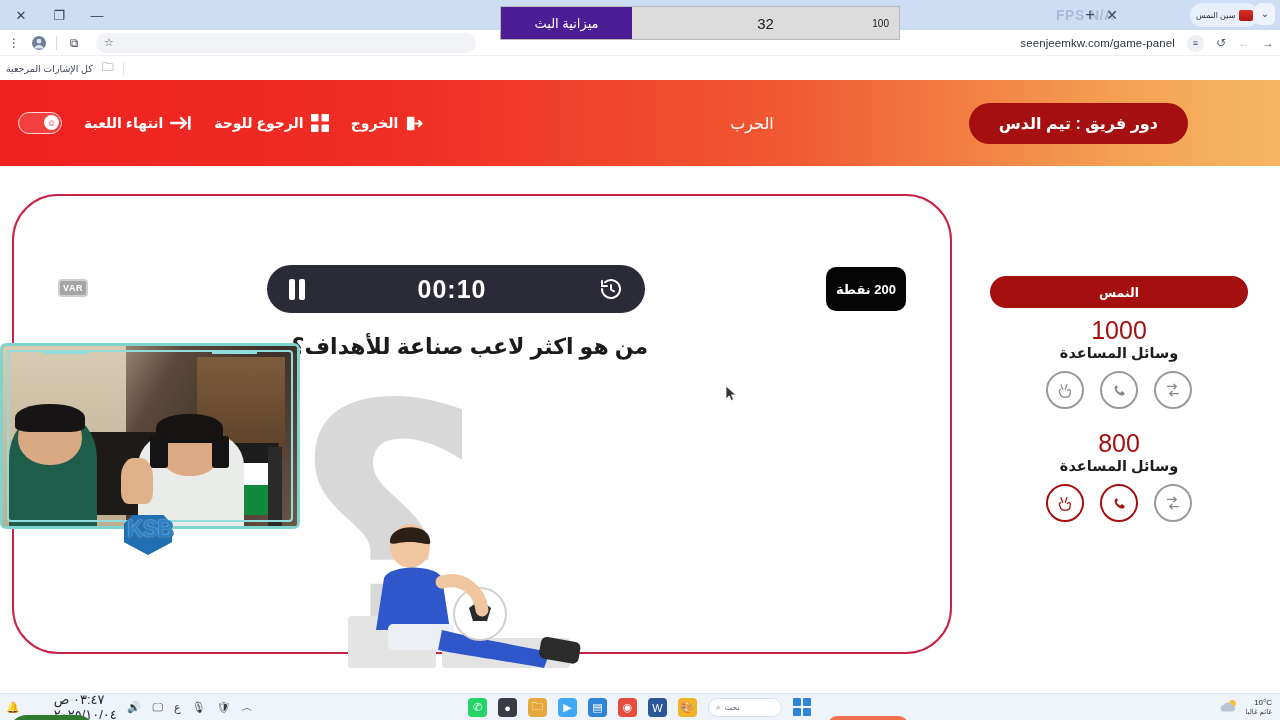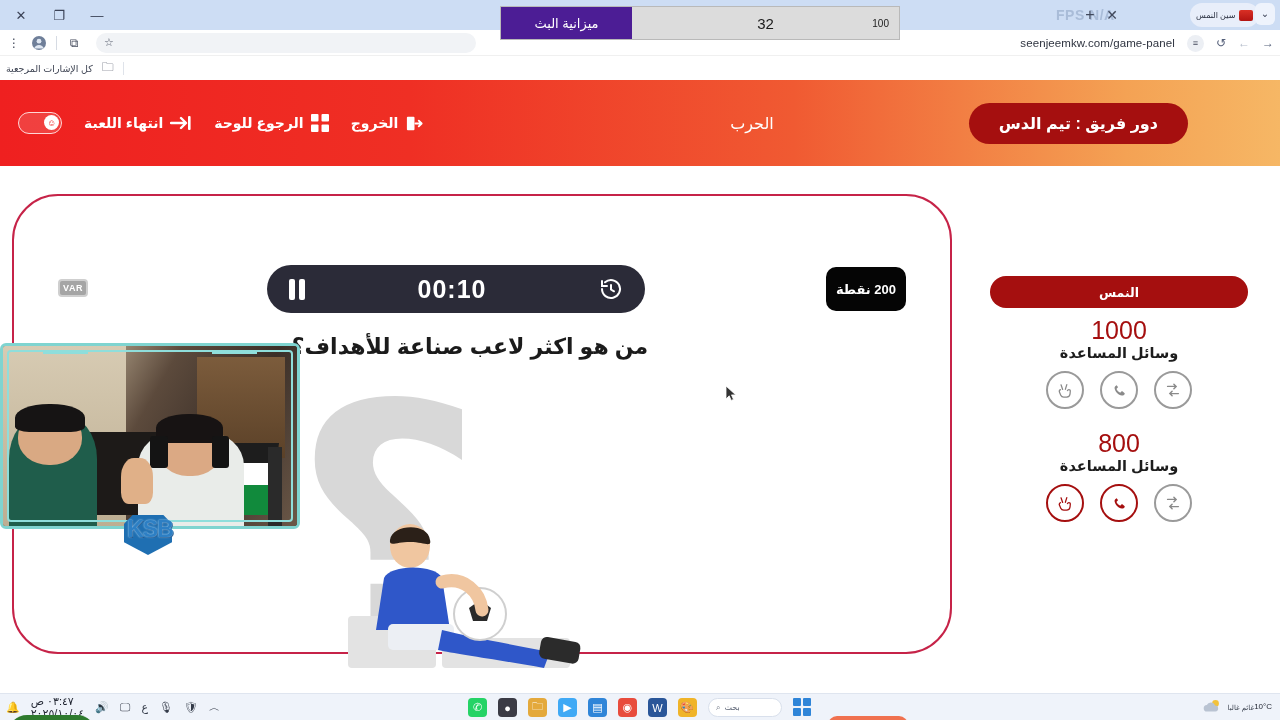--- a/index.html
+++ b/index.html
@@ -195,30 +195,30 @@
   .helpic {
     width: 38px; height: 38px; border-radius: 50%; border: 2px solid #9a9a9a;
     display: flex; align-items: center; justify-content: center; color: #8a8a8a; font-size: 16px;
   }
   .helpic.active { border-color: #a50f0f; color: #a50f0f; }
 
   
   .taskbar { position: absolute; top: 693px; left: 0; width: 1280px; height: 27px; background: #eff3fa; border-top: 1px solid #dfe5ef; }
   .tb-left { position: absolute; left: 6px; top: 0; height: 27px; display: flex; align-items: center; gap: 11px; }
   .tb-clock { display: flex; flex-direction: column; align-items: flex-end; line-height: 1.08; direction: rtl; }
-  .tb-clock span { font-size: 11px; color: #1f2430; }
+  .tb-clock span { font-size: 13px; color: #1f2430; margin-left: 23px; }
   .tb-ic { font-size: 11px; color: #333a48; display: flex; align-items: center; justify-content: center; }
   .tb-center { position: absolute; left: 0; top: 0; width: 1280px; height: 27px; display: flex; align-items: center; justify-content: center; gap: 11px; }
   .tb-app { width: 19px; height: 19px; border-radius: 4px; display: flex; align-items: center; justify-content: center; font-size: 11px; color: #fff; }
   .tb-search { width: 74px; height: 19px; background: #ffffff; border: 1px solid #d9e0ec; border-radius: 10px; display: flex; align-items: center; justify-content: flex-end; gap: 4px; padding: 0 7px; direction: rtl; }
   .tb-search span { font-size: 8px; color: #5a6273; }
   .tb-start { width: 19px; height: 19px; display: grid; grid-template-columns: 8px 8px; grid-template-rows: 8px 8px; gap: 2px; }
   .tb-start i { background: #2f85d8; border-radius: 1px; display: block; }
   .tb-right { position: absolute; right: 8px; top: 0; height: 27px; display: flex; align-items: center; gap: 6px; direction: rtl; }
-  .tb-weather { display: flex; flex-direction: row; align-items: flex-end; line-height: 1.1; }
+  .tb-weather { display: flex; flex-direction: column; align-items: flex-start; line-height: 1.1; }
   .tb-weather .t { font-size: 8px; color: #1f2430; }
   .tb-weather .d { font-size: 7px; color: #3d4451; }
 
   .cursor { position: absolute; left: 726px; top: 386px; width: 11px; height: 16px; z-index: 60; }
 </style>
 </head>
 <body>
 
 <div id="root">
 

